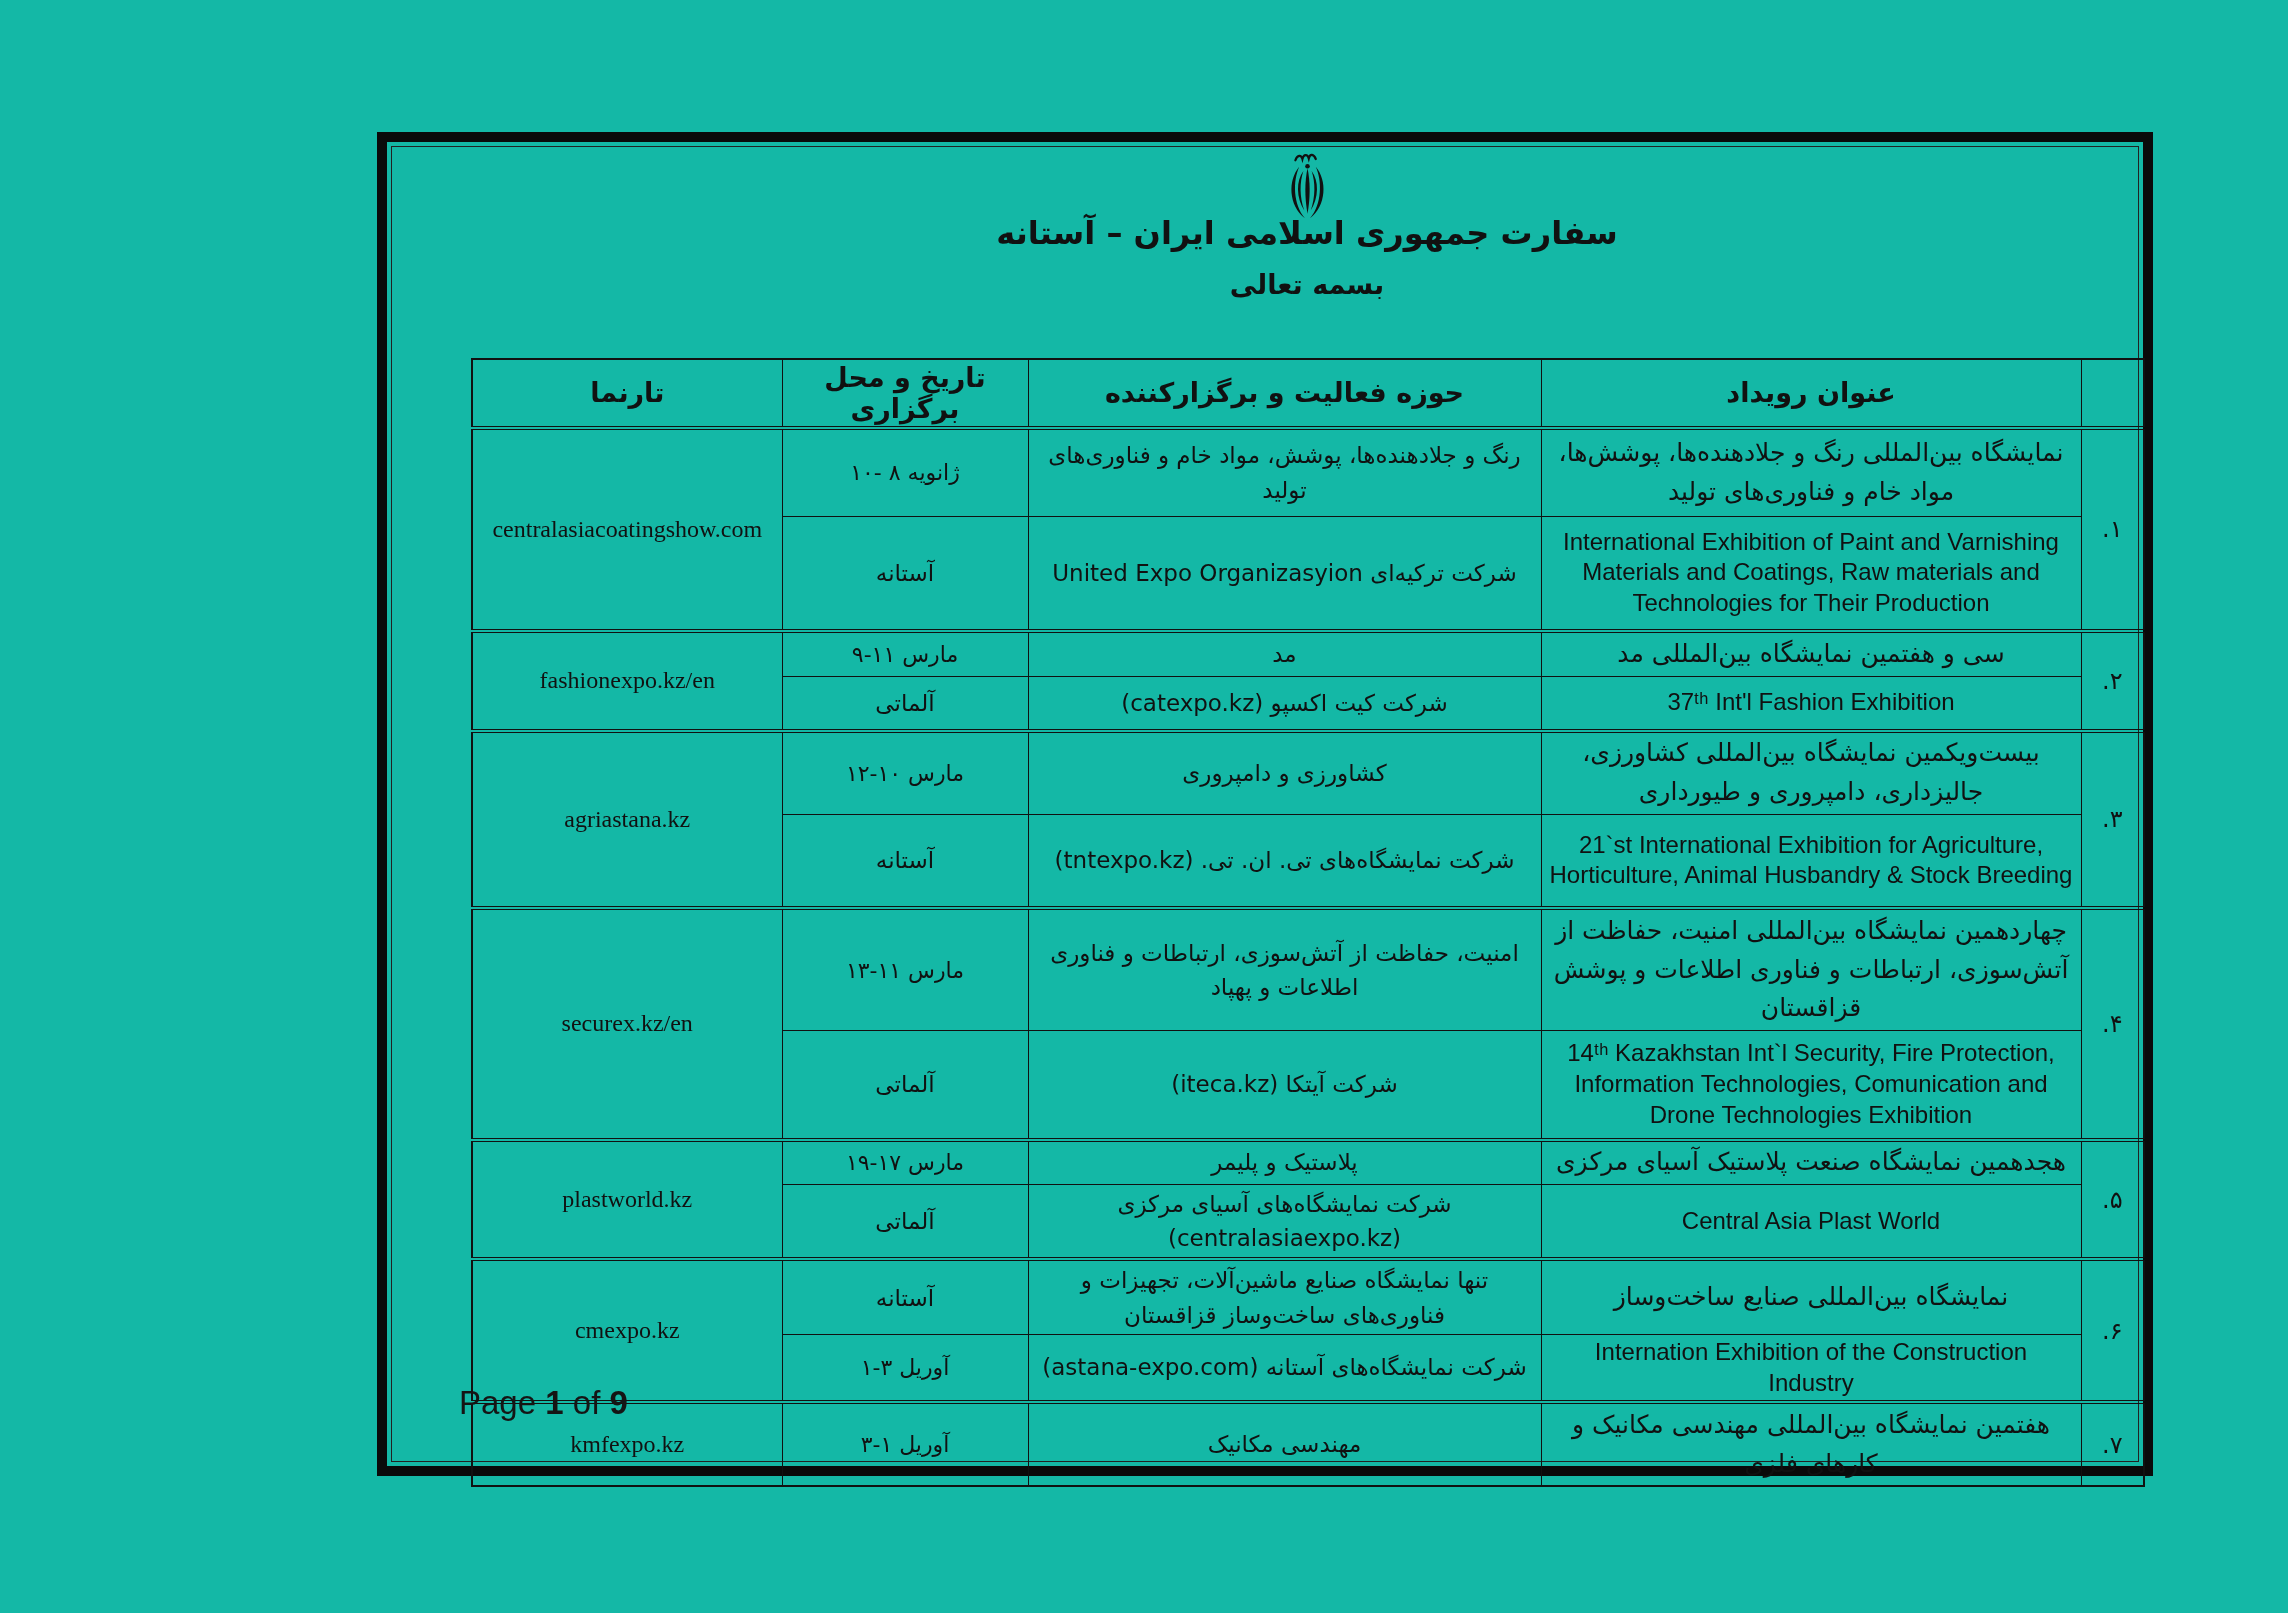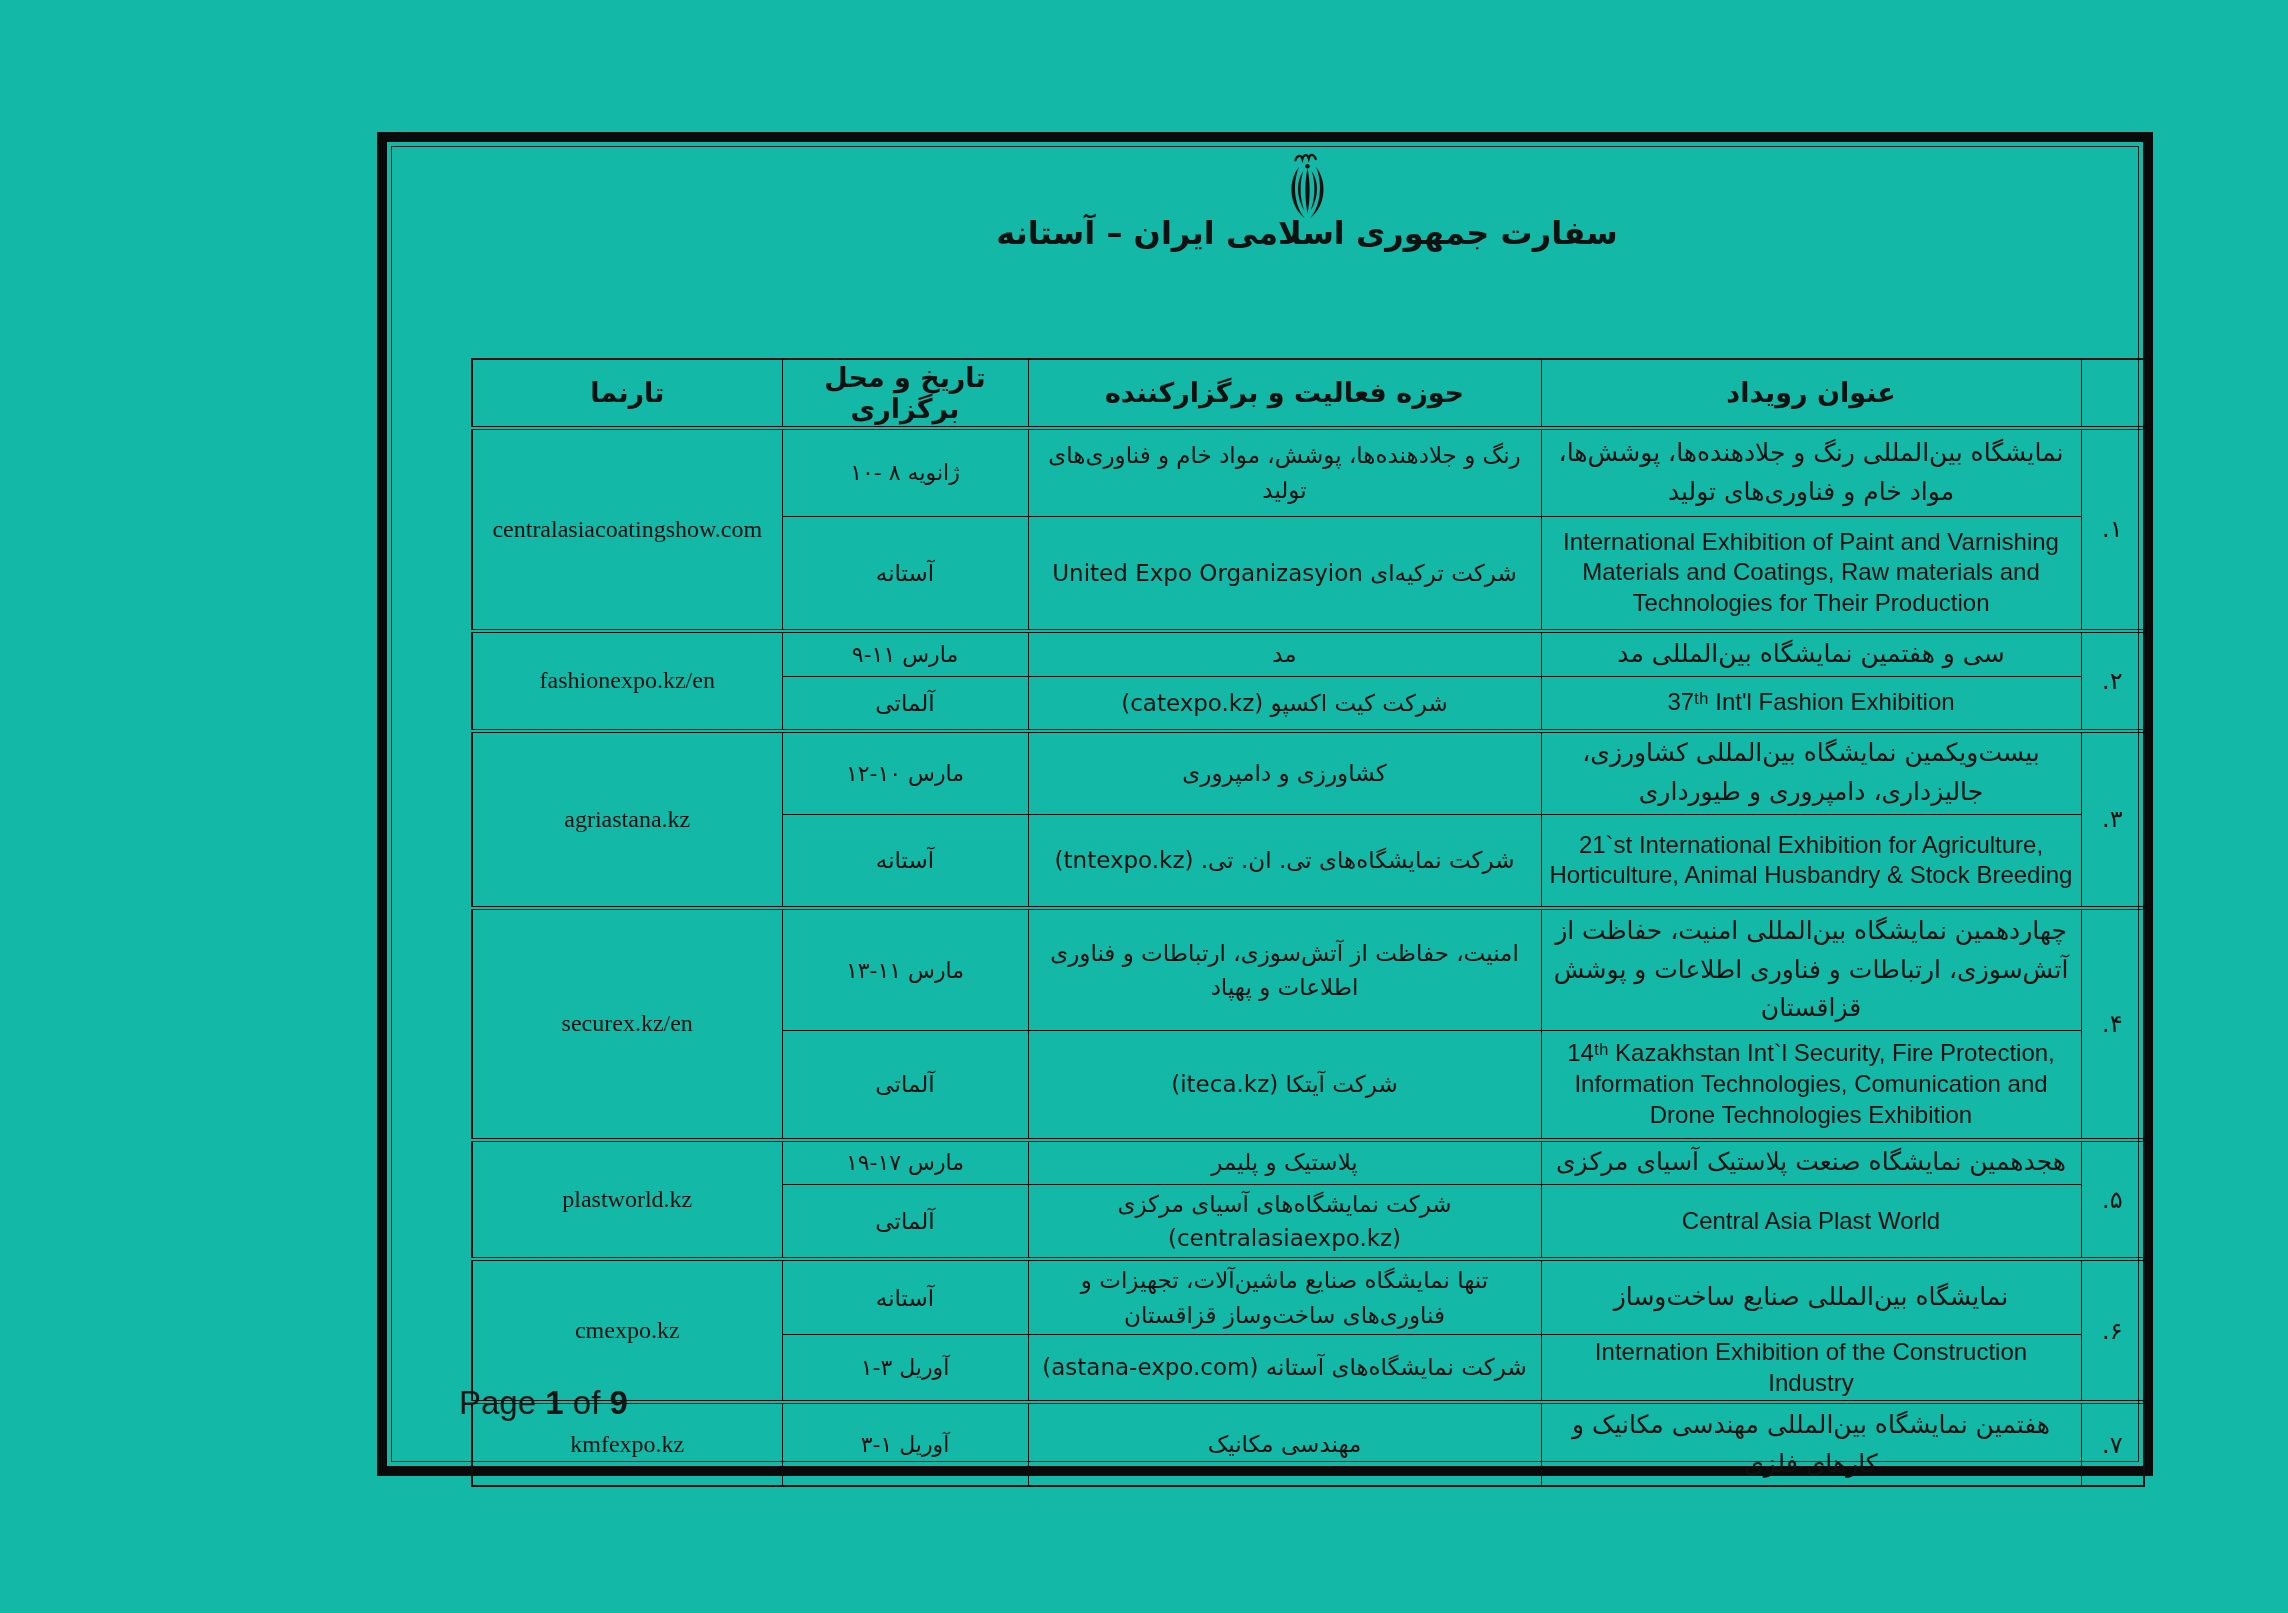--- a/index.html
+++ b/index.html
@@ -50,20 +50,21 @@
       <path d="M56.5,30 C68,45 68,72 55,92 C62.5,71 62.5,48 56.5,30 Z"></path>
       <path d="M63,23 C81,44 80,84 54,104 C73,82 73,45 63,23 Z"></path>
       <path d="M43.5,30 C32,45 32,72 45,92 C37.5,71 37.5,48 43.5,30 Z"></path>
       <path d="M37,23 C19,44 20,84 46,104 C27,82 27,45 37,23 Z"></path>
       <path d="M50,26 C45.5,46 45.5,72 50,97 C54.5,72 54.5,46 50,26 Z"></path>
       <circle cx="50" cy="22.5" r="3.6"></circle>
     </g>
   </svg>
 
   <div class="hline embassy">سفارت جمهوری اسلامی ایران – آستانه</div>
+  <div class="hline besmeh">بسمه تعالی</div>
 
   <table class="events">
     <colgroup>
       <col style="width:63px">
         <col style="width:540px">
         <col style="width:513px">
       <col style="width:246px">
         <col style="width:310px">
     </colgroup>
     <tbody>

